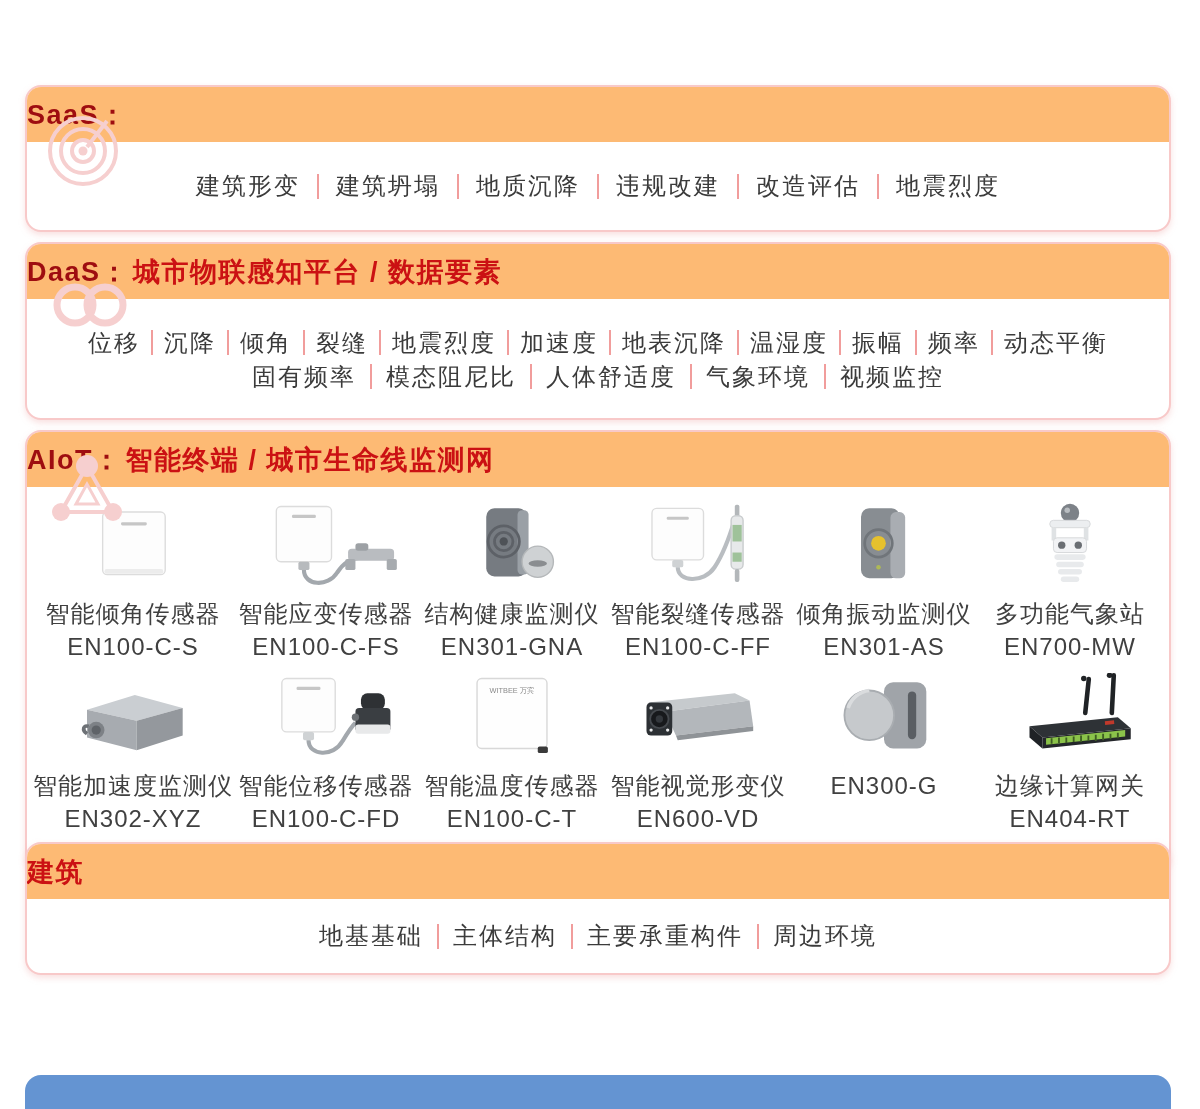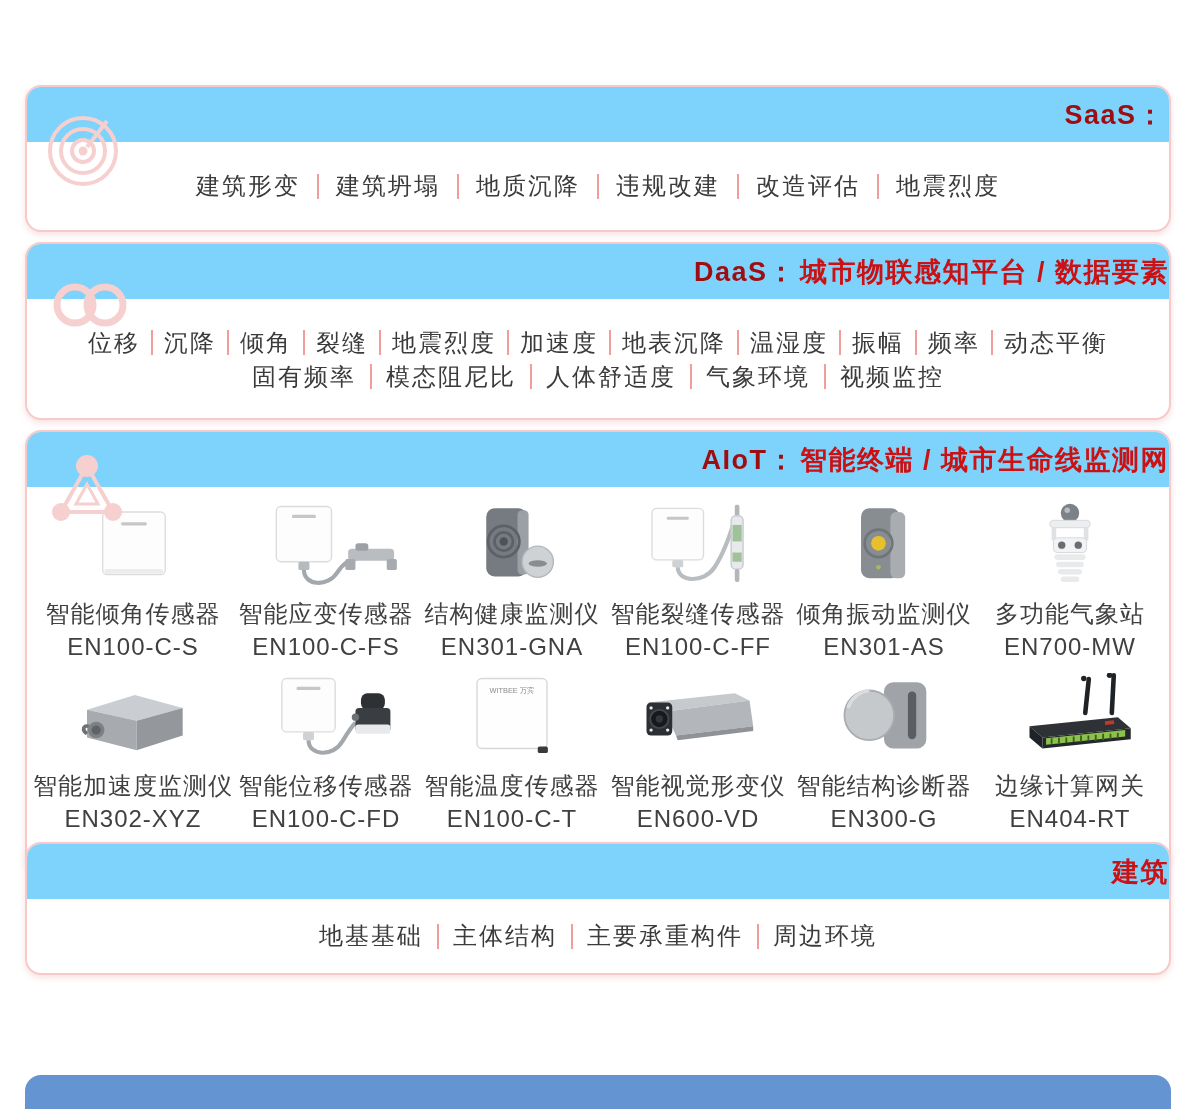--- a/index.html
+++ b/index.html
@@ -8,22 +8,22 @@
   .page{position:relative;width:1200px;height:1109px;background:#fff;}
 
   .card{position:absolute;left:25px;width:1146px;box-sizing:border-box;
         background:#fff;border:2px solid #f8c9c9;border-radius:16px;
         box-shadow:0 3px 6px rgba(238,170,170,.35);overflow:hidden;}
   #card-saas{top:85px;height:147px;}
   #card-daas{top:242px;height:178px;}
   #card-aiot{top:430px;height:442px;}
   #card-building{top:830px;height:133px;margin-top:12px;}
 
-  .card-header{height:55px;background:#7dd3fc;display:flex;align-items:center;
-               justify-content:flex-end;position:relative;}
+  .card-header{height:55px;background:#fdba74;display:flex;align-items:center;
+               justify-content:flex-start;position:relative;}
   .hdr{font-size:27px;font-weight:700;letter-spacing:1.5px;margin:0;display:flex;}
   .hdr .prefix{color:#9e0d10;margin-right:4px;}
   .hdr .cn{color:#cb1113;}
 
   .items-row{display:flex;align-items:center;justify-content:center;
              font-size:24px;color:#3b3b3b;letter-spacing:2px;white-space:nowrap;border-radius:23px;}
   .divider{width:2px;height:25px;background:#f19d9c;flex:0 0 auto;}
   .gap-lg .divider{margin:0 17px;}
   .gap-md .divider{margin:0 14px;}
   .gap-sm .divider{margin:0 11px;}
@@ -284,21 +284,20 @@
         <div class="p-model">EN600-VD</div>
       </div>
 
       <div class="product">
         <svg class="pimg" viewBox="0 0 160 100">
           <rect x="80" y="10" width="46" height="72" rx="10" fill="#a0a4a9"></rect>
           <rect x="106" y="20" width="9" height="52" rx="4.5" fill="#5a5e63"></rect>
           <circle cx="64" cy="46" r="27" fill="#c6c9cc" stroke="#a9adb1" stroke-width="2"></circle>
           <path d="M41 38 A27 27 0 0 1 64 19" fill="none" stroke="#dadcde" stroke-width="4"></path>
         </svg>
-        <div class="p-name">智能结构诊断器</div>
         <div class="p-model">EN300-G</div>
       </div>
 
       <div class="product">
         <svg class="pimg" viewBox="0 0 160 100">
           <rect x="96" y="4" width="5" height="42" rx="2.5" fill="#202326" transform="rotate(6 98 25)"></rect>
           <rect x="124" y="0" width="5" height="46" rx="2.5" fill="#202326" transform="rotate(3 126 23)"></rect>
           <circle cx="95" cy="6" r="3" fill="#202326"></circle>
           <circle cx="123" cy="2.5" r="3" fill="#202326"></circle>
           <polygon points="36,58 132,48 146,60 50,70" fill="#2e3236"></polygon>

